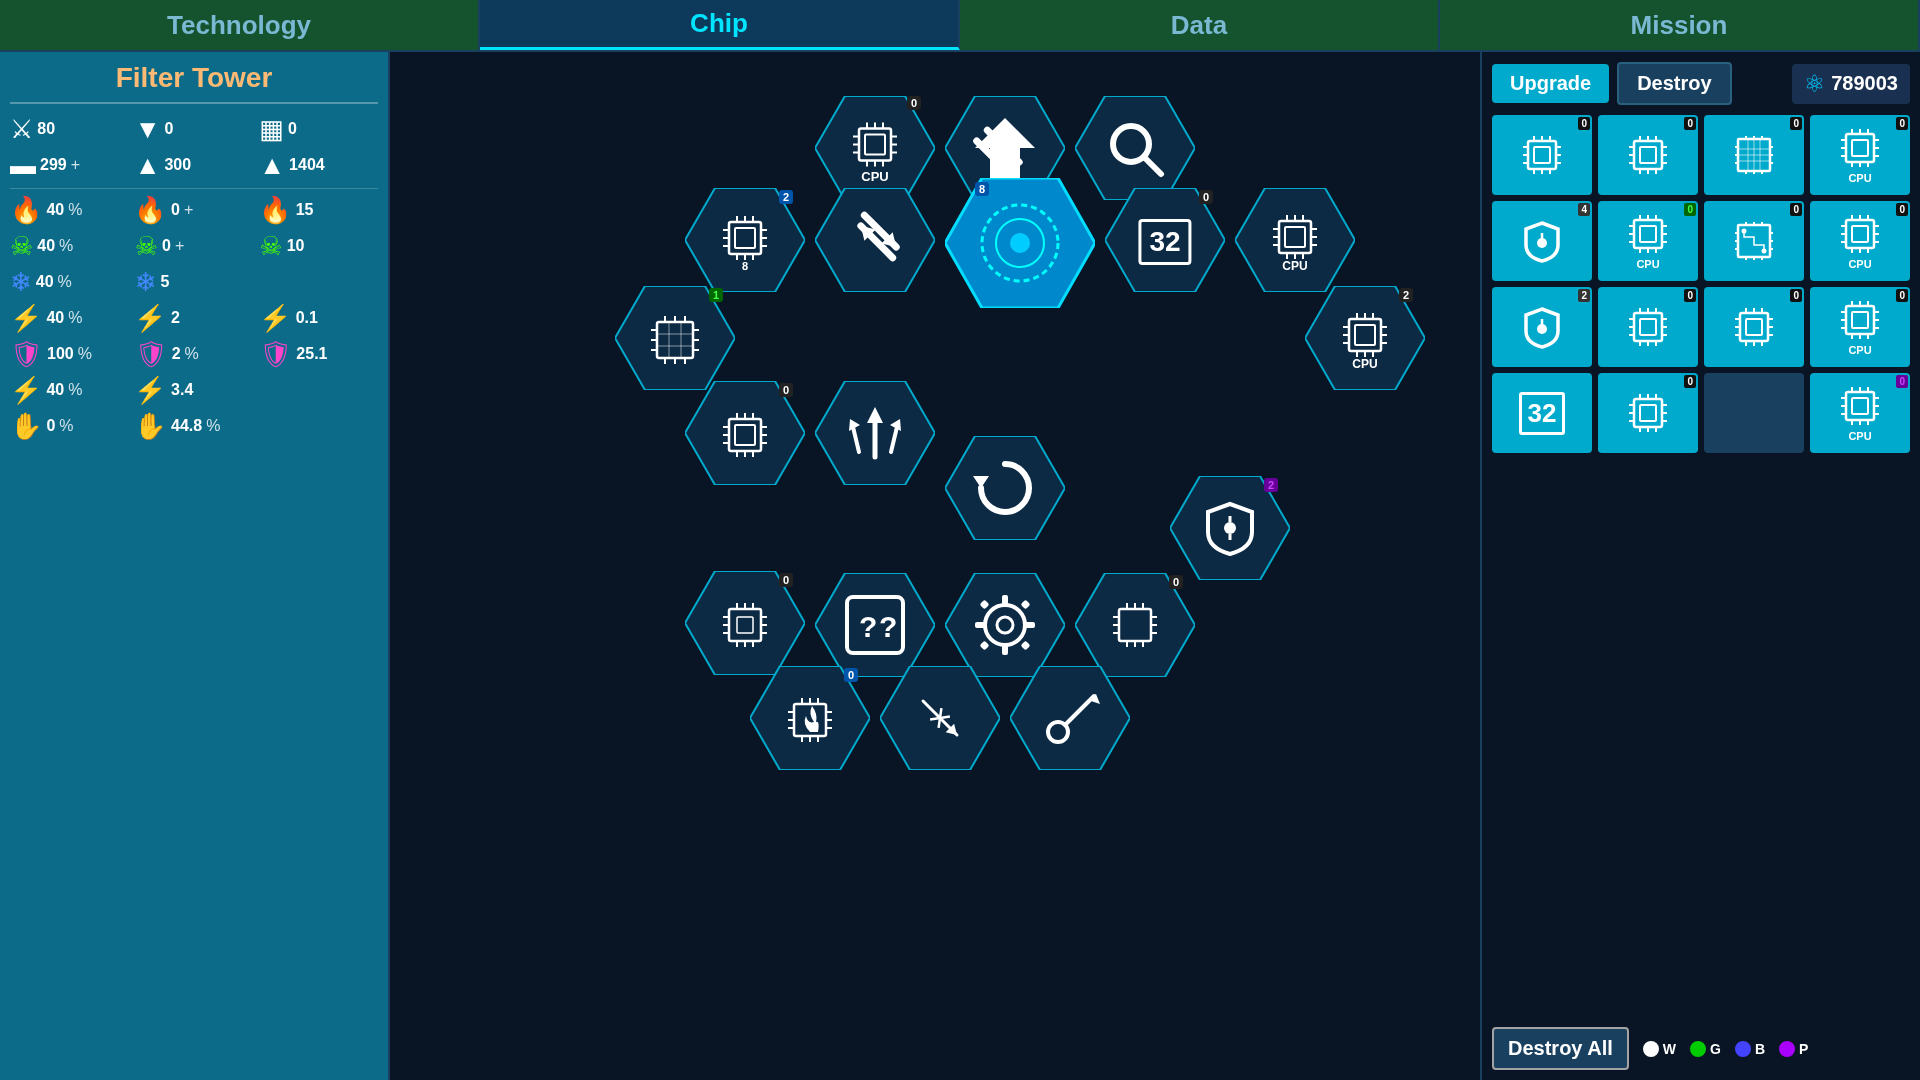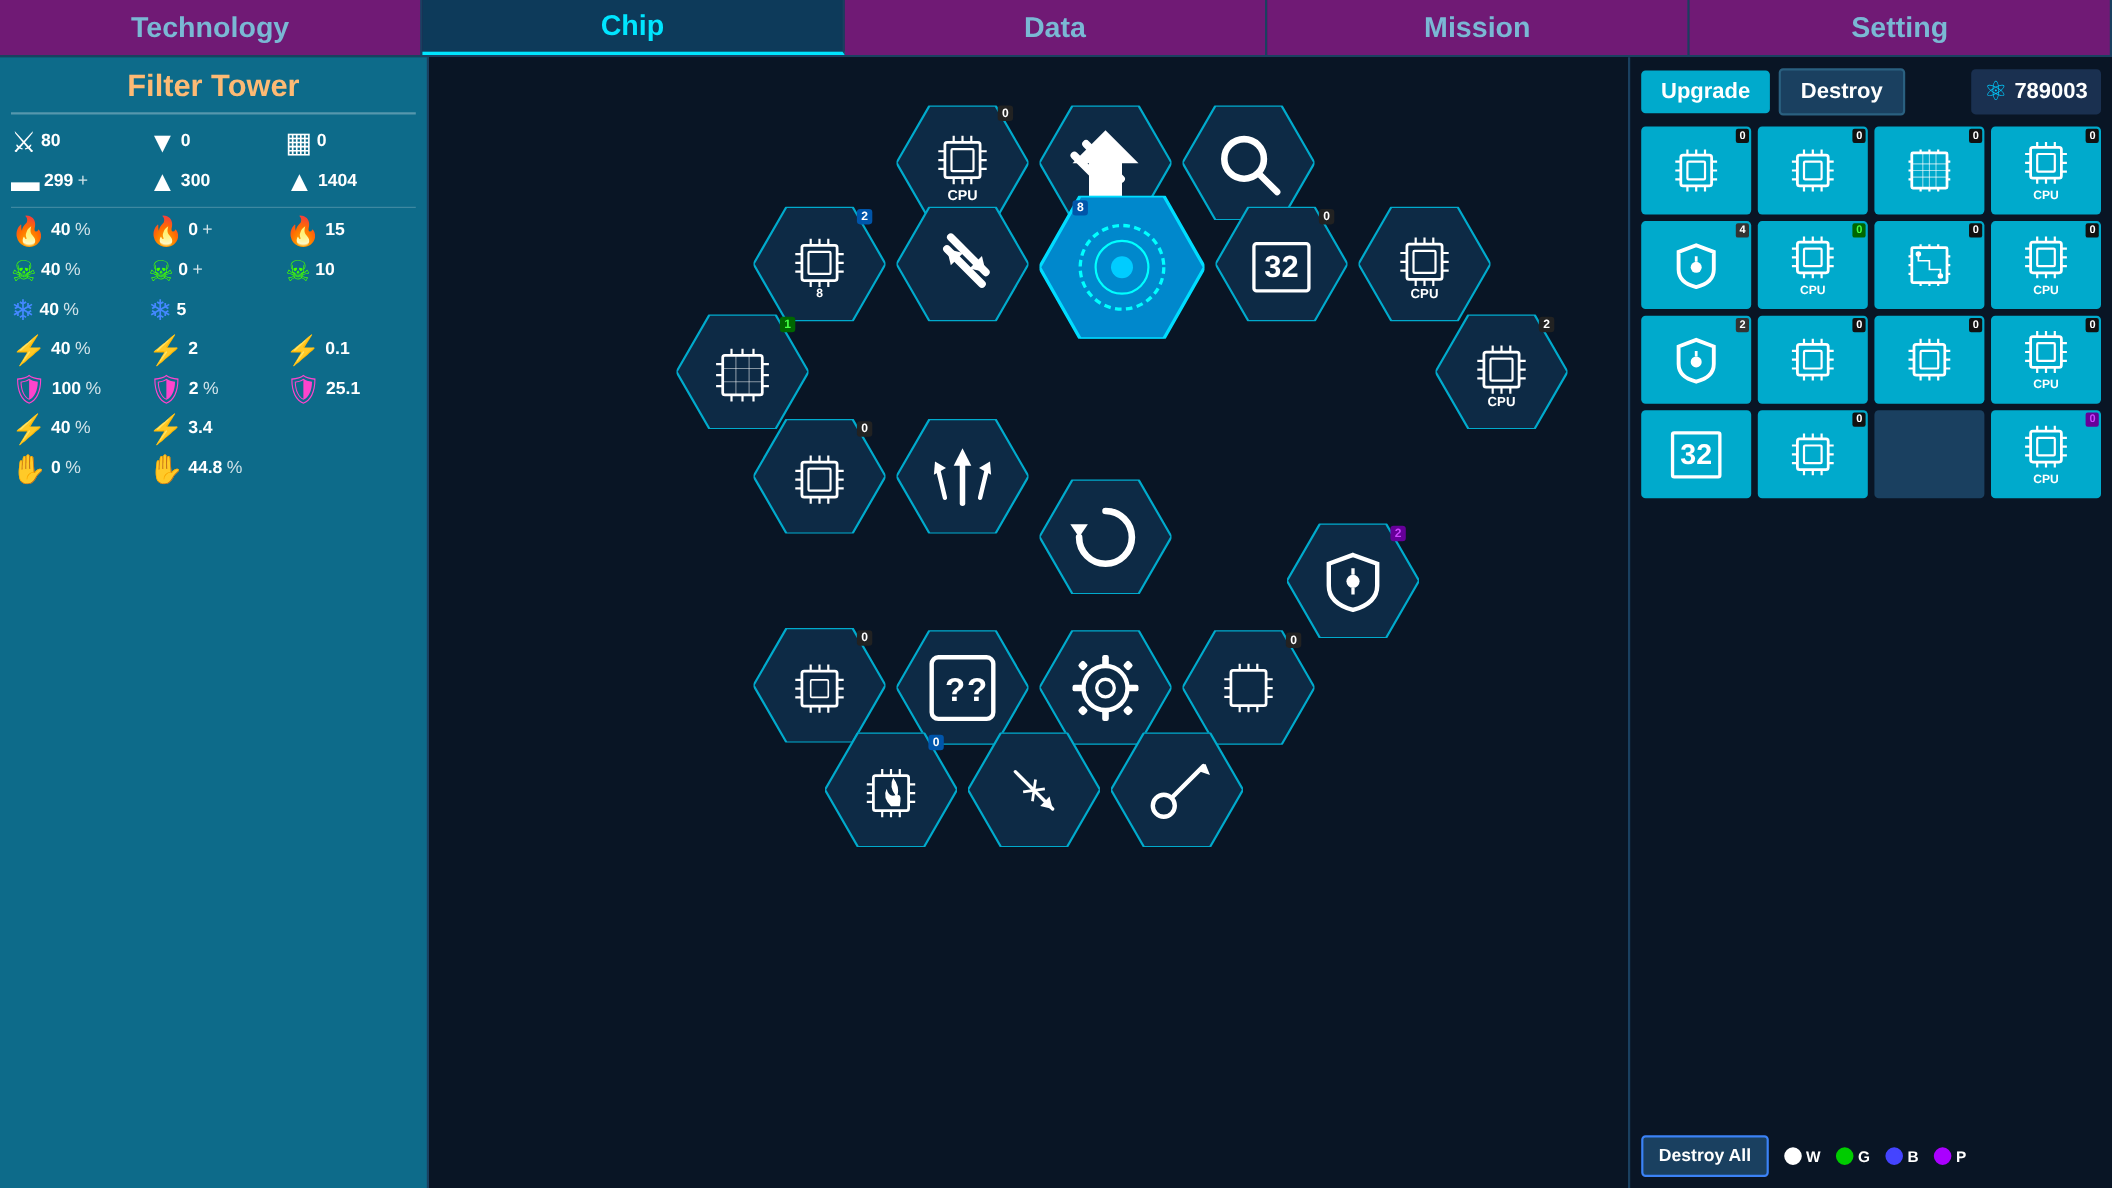--- a/index.html
+++ b/index.html
@@ -23,21 +23,21 @@
     .nav-tab {
       flex: 1;
       display: flex;
       align-items: center;
       justify-content: center;
       font-size: 26px;
       font-weight: bold;
       color: #7ab8d4;
       border-right: 2px solid #1a4060;
       cursor: pointer;
-      background: #701a75;
+      background: #14532d;
     }
     .nav-tab.active {
       background: #0d3a5a;
       color: #00e5ff;
       border-bottom: 3px solid #00e5ff;
     }
 
     
     .main {
       display: flex;
@@ -187,24 +187,24 @@
       font-size: 10px;
       font-weight: bold;
       padding: 1px 3px;
       border-radius: 2px;
     }
     .chip-card-badge.green { background: #006600; color: #44ff44; }
     .chip-card-badge.purple { background: #660099; color: #cc44ff; }
     .btn-destroy-all {
       background: #1a4060;
       color: white;
-      font-size: 16px;
+      font-size: 20px;
       font-weight: bold;
       padding: 8px 14px;
-      border: 2px solid #3b82f6;
+      border: 2px solid #a3a3a3;
       cursor: pointer;
       border-radius: 4px;
     }
     .filter-btn {
       display: flex;
       align-items: center;
       gap: 4px;
       cursor: pointer;
     }
     .filter-dot {
@@ -229,23 +229,20 @@
     <span>Technology</span>
   </div>
   <div class="nav-tab active">
     <span>Chip</span>
   </div>
   <div class="nav-tab">
     <span>Data</span>
   </div>
   <div class="nav-tab">
     <span>Mission</span>
-  </div>
-  <div class="nav-tab">
-    <span>Setting</span>
   </div>
 </div>
 
 <div class="main">
 
   <div class="left-panel">
     <div class="panel-title">Filter Tower</div>
 
     <div class="stat-row">
       <div class="stat-item">

